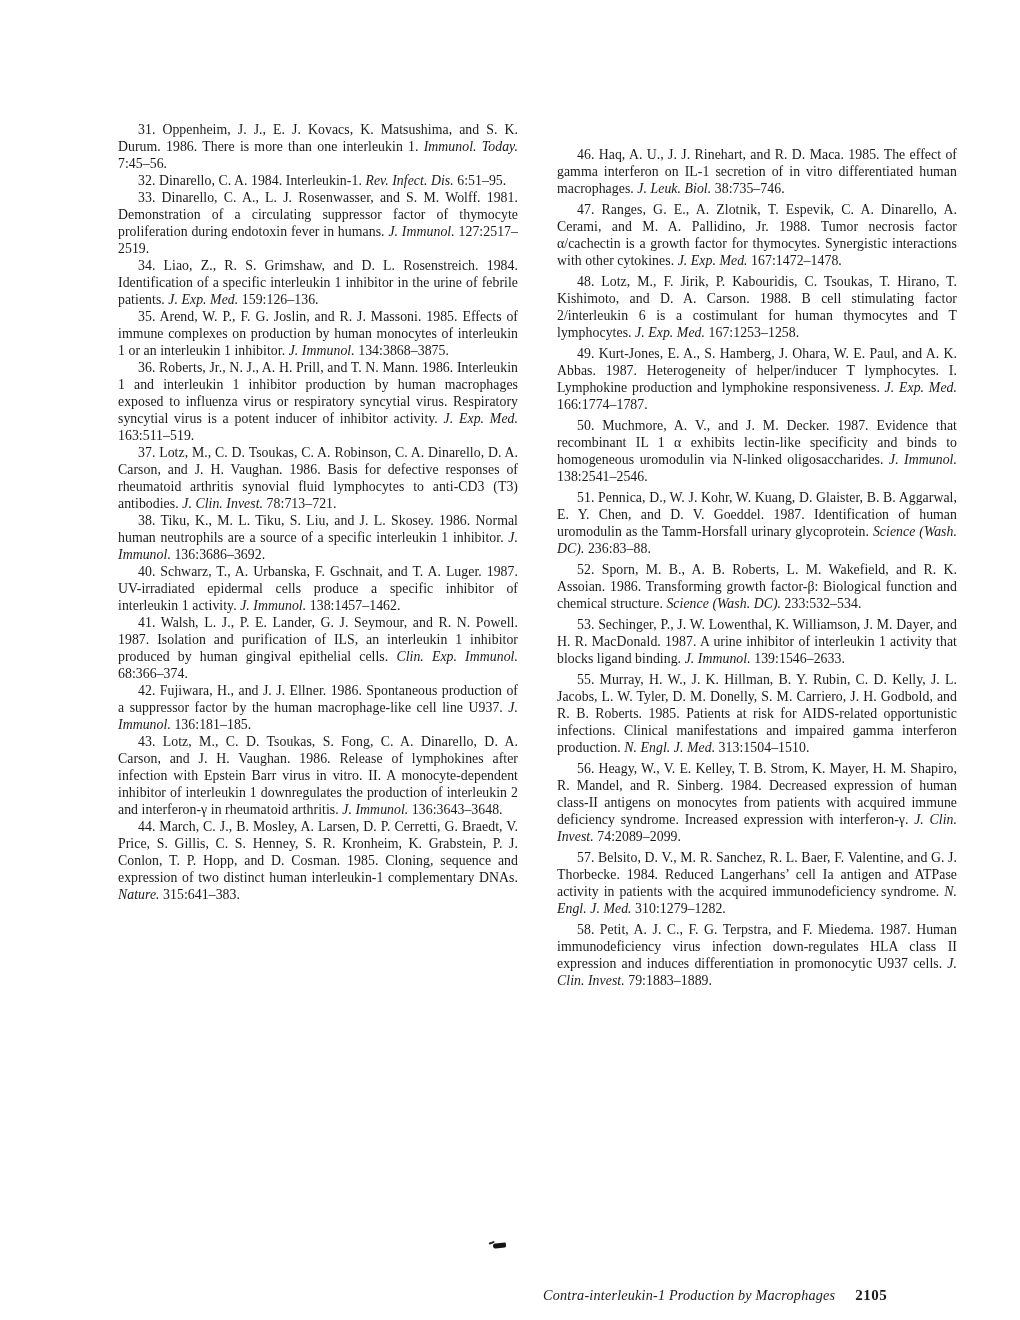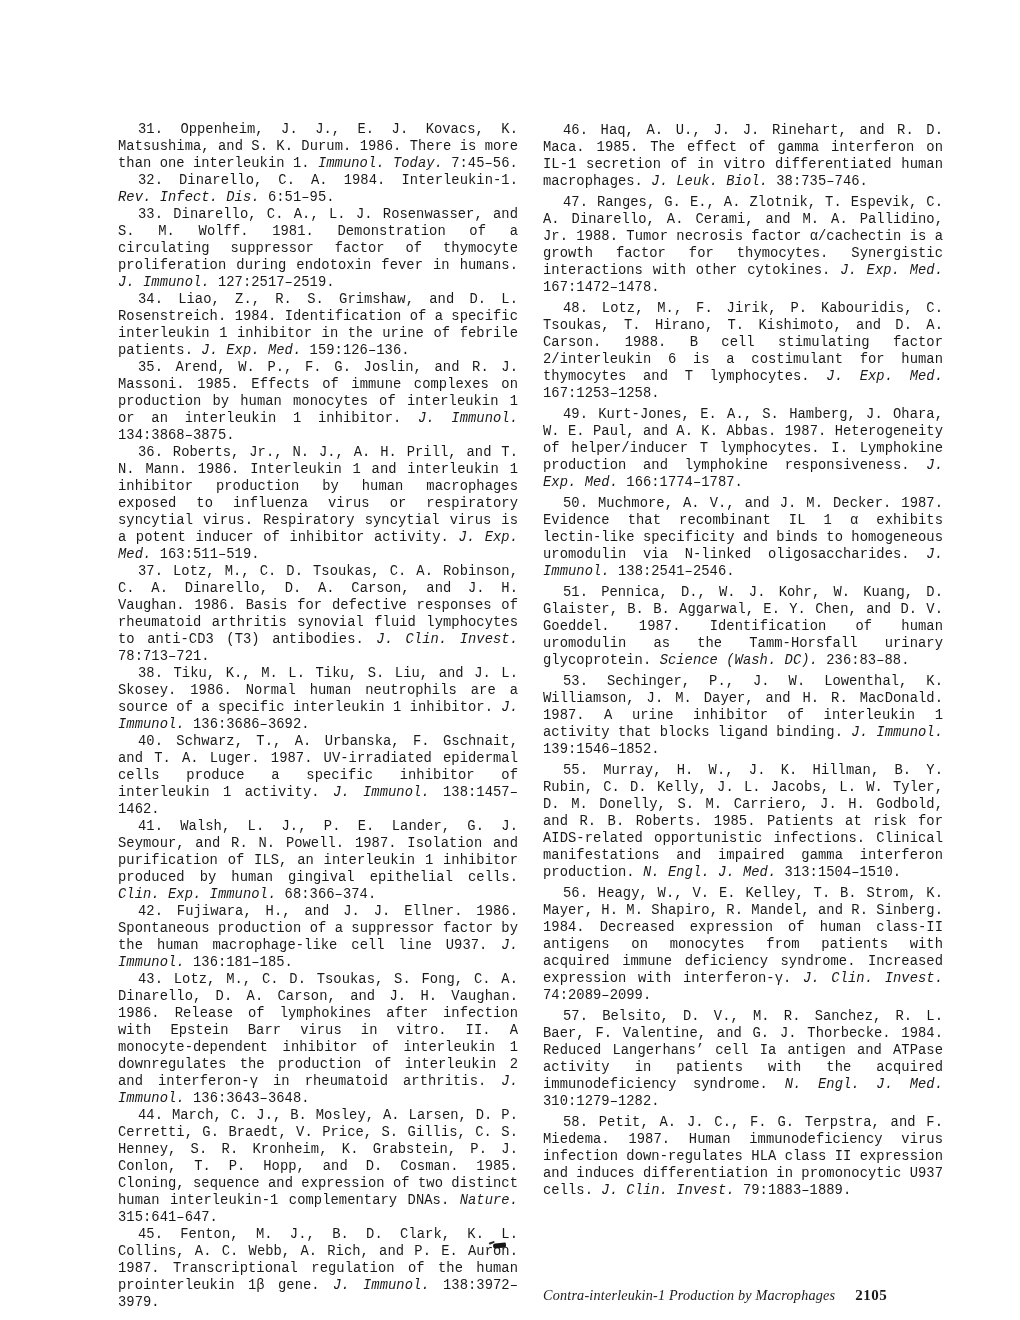--- a/index.html
+++ b/index.html
@@ -19,25 +19,24 @@
   .col {
     position: absolute;
     top: 121px;
     width: 400px;
     font-size: 13.8px;
     line-height: 17px;
     text-align: justify;
     letter-spacing: 0.05px;
   }
   .col-left  { left: 118px; }
-  .col-right { left: 543px; }
+  .col-right { left: 557px; margin-top: 24px; }
   .ref {
     margin: 0;
     text-indent: 20px;
-    font-family: Liberation Mono, monospace;
   }
   .col-right .ref { margin-bottom: 4px; }
   .col-right .ref:first-child { margin-top: 1px; }
   .it { font-style: italic; }
   .footer {
     position: absolute;
     top: 1287px;
     left: 543px;
     width: 402px;
     text-align: left;
@@ -86,31 +85,31 @@
       <p class="ref"><span>33. Dinarello, C. A., L. J. Rosenwasser, and S. M. Wolff. 1981. Demonstration of a circulating suppressor factor of thymocyte proliferation during endotoxin fever in humans. </span><span class="it">J. Immunol.</span><span> 127:2517–2519.</span></p>
       <p class="ref"><span>34. Liao, Z., R. S. Grimshaw, and D. L. Rosenstreich. 1984. Identification of a specific interleukin 1 inhibitor in the urine of febrile patients. </span><span class="it">J. Exp. Med.</span><span> 159:126–136.</span></p>
       <p class="ref"><span>35. Arend, W. P., F. G. Joslin, and R. J. Massoni. 1985. Effects of immune complexes on production by human monocytes of interleukin 1 or an interleukin 1 inhibitor. </span><span class="it">J. Immunol.</span><span> 134:3868–3875.</span></p>
       <p class="ref"><span>36. Roberts, Jr., N. J., A. H. Prill, and T. N. Mann. 1986. Interleukin 1 and interleukin 1 inhibitor production by human macrophages exposed to influenza virus or respiratory syncytial virus. Respiratory syncytial virus is a potent inducer of inhibitor activity. </span><span class="it">J. Exp. Med.</span><span> 163:511–519.</span></p>
       <p class="ref"><span>37. Lotz, M., C. D. Tsoukas, C. A. Robinson, C. A. Dinarello, D. A. Carson, and J. H. Vaughan. 1986. Basis for defective responses of rheumatoid arthritis synovial fluid lymphocytes to anti-CD3 (T3) antibodies. </span><span class="it">J. Clin. Invest.</span><span> 78:713–721.</span></p>
       <p class="ref"><span>38. Tiku, K., M. L. Tiku, S. Liu, and J. L. Skosey. 1986. Normal human neutrophils are a source of a specific interleukin 1 inhibitor. </span><span class="it">J. Immunol.</span><span> 136:3686–3692.</span></p>
       <p class="ref"><span>40. Schwarz, T., A. Urbanska, F. Gschnait, and T. A. Luger. 1987. UV-irradiated epidermal cells produce a specific inhibitor of interleukin 1 activity. </span><span class="it">J. Immunol.</span><span> 138:1457–1462.</span></p>
       <p class="ref"><span>41. Walsh, L. J., P. E. Lander, G. J. Seymour, and R. N. Powell. 1987. Isolation and purification of ILS, an interleukin 1 inhibitor produced by human gingival epithelial cells. </span><span class="it">Clin. Exp. Immunol.</span><span> 68:366–374.</span></p>
       <p class="ref"><span>42. Fujiwara, H., and J. J. Ellner. 1986. Spontaneous production of a suppressor factor by the human macrophage-like cell line U937. </span><span class="it">J. Immunol.</span><span> 136:181–185.</span></p>
       <p class="ref"><span>43. Lotz, M., C. D. Tsoukas, S. Fong, C. A. Dinarello, D. A. Carson, and J. H. Vaughan. 1986. Release of lymphokines after infection with Epstein Barr virus in vitro. II. A monocyte-dependent inhibitor of interleukin 1 downregulates the production of interleukin 2 and interferon-γ in rheumatoid arthritis. </span><span class="it">J. Immunol.</span><span> 136:3643–3648.</span></p>
-      <p class="ref"><span>44. March, C. J., B. Mosley, A. Larsen, D. P. Cerretti, G. Braedt, V. Price, S. Gillis, C. S. Henney, S. R. Kronheim, K. Grabstein, P. J. Conlon, T. P. Hopp, and D. Cosman. 1985. Cloning, sequence and expression of two distinct human interleukin-1 complementary DNAs. </span><span class="it">Nature.</span><span> 315:641–647.</span></p>
-      <p class="ref"><span>45. Fenton, M. J., B. D. Clark, K. L. Collins, A. C. Webb, A. Rich, and P. E. Auron. 1987. Transcriptional regulation of the human prointerleukin 1β gene. </span><span class="it">J. Immunol.</span><span> 138:3972–3979.</span></p>
+      <p class="ref"><span>44. March, C. J., B. Mosley, A. Larsen, D. P. Cerretti, G. Braedt, V. Price, S. Gillis, C. S. Henney, S. R. Kronheim, K. Grabstein, P. J. Conlon, T. P. Hopp, and D. Cosman. 1985. Cloning, sequence and expression of two distinct human interleukin-1 complementary DNAs. </span><span class="it">Nature.</span><span> 315:641–383.</span></p>
     </div>
   <div class="col col-right" id="col-right">
       <p class="ref"><span>46. Haq, A. U., J. J. Rinehart, and R. D. Maca. 1985. The effect of gamma interferon on IL-1 secretion of in vitro differentiated human macrophages. </span><span class="it">J. Leuk. Biol.</span><span> 38:735–746.</span></p>
       <p class="ref"><span>47. Ranges, G. E., A. Zlotnik, T. Espevik, C. A. Dinarello, A. Cerami, and M. A. Pallidino, Jr. 1988. Tumor necrosis factor α/cachectin is a growth factor for thymocytes. Synergistic interactions with other cytokines. </span><span class="it">J. Exp. Med.</span><span> 167:1472–1478.</span></p>
       <p class="ref"><span>48. Lotz, M., F. Jirik, P. Kabouridis, C. Tsoukas, T. Hirano, T. Kishimoto, and D. A. Carson. 1988. B cell stimulating factor 2/interleukin 6 is a costimulant for human thymocytes and T lymphocytes. </span><span class="it">J. Exp. Med.</span><span> 167:1253–1258.</span></p>
       <p class="ref"><span>49. Kurt-Jones, E. A., S. Hamberg, J. Ohara, W. E. Paul, and A. K. Abbas. 1987. Heterogeneity of helper/inducer T lymphocytes. I. Lymphokine production and lymphokine responsiveness. </span><span class="it">J. Exp. Med.</span><span> 166:1774–1787.</span></p>
       <p class="ref"><span>50. Muchmore, A. V., and J. M. Decker. 1987. Evidence that recombinant IL 1 α exhibits lectin-like specificity and binds to homogeneous uromodulin via N-linked oligosaccharides. </span><span class="it">J. Immunol.</span><span> 138:2541–2546.</span></p>
       <p class="ref"><span>51. Pennica, D., W. J. Kohr, W. Kuang, D. Glaister, B. B. Aggarwal, E. Y. Chen, and D. V. Goeddel. 1987. Identification of human uromodulin as the Tamm-Horsfall urinary glycoprotein. </span><span class="it">Science (Wash. DC).</span><span> 236:83–88.</span></p>
-      <p class="ref"><span>53. Sechinger, P., J. W. Lowenthal, K. Williamson, J. M. Dayer, and H. R. MacDonald. 1987. A urine inhibitor of interleukin 1 activity that blocks ligand binding. </span><span class="it">J. Immunol.</span><span> 139:1546–1852.</span></p>
+      <p class="ref"><span>52. Sporn, M. B., A. B. Roberts, L. M. Wakefield, and R. K. Assoian. 1986. Transforming growth factor-β: Biological function and chemical structure. </span><span class="it">Science (Wash. DC).</span><span> 233:532–534.</span></p>
+      <p class="ref"><span>53. Sechinger, P., J. W. Lowenthal, K. Williamson, J. M. Dayer, and H. R. MacDonald. 1987. A urine inhibitor of interleukin 1 activity that blocks ligand binding. </span><span class="it">J. Immunol.</span><span> 139:1546–2633.</span></p>
       <p class="ref"><span>55. Murray, H. W., J. K. Hillman, B. Y. Rubin, C. D. Kelly, J. L. Jacobs, L. W. Tyler, D. M. Donelly, S. M. Carriero, J. H. Godbold, and R. B. Roberts. 1985. Patients at risk for AIDS-related opportunistic infections. Clinical manifestations and impaired gamma interferon production. </span><span class="it">N. Engl. J. Med.</span><span> 313:1504–1510.</span></p>
       <p class="ref"><span>56. Heagy, W., V. E. Kelley, T. B. Strom, K. Mayer, H. M. Shapiro, R. Mandel, and R. Sinberg. 1984. Decreased expression of human class-II antigens on monocytes from patients with acquired immune deficiency syndrome. Increased expression with interferon-γ. </span><span class="it">J. Clin. Invest.</span><span> 74:2089–2099.</span></p>
       <p class="ref"><span>57. Belsito, D. V., M. R. Sanchez, R. L. Baer, F. Valentine, and G. J. Thorbecke. 1984. Reduced Langerhans’ cell Ia antigen and ATPase activity in patients with the acquired immunodeficiency syndrome. </span><span class="it">N. Engl. J. Med.</span><span> 310:1279–1282.</span></p>
       <p class="ref"><span>58. Petit, A. J. C., F. G. Terpstra, and F. Miedema. 1987. Human immunodeficiency virus infection down-regulates HLA class II expression and induces differentiation in promonocytic U937 cells. </span><span class="it">J. Clin. Invest.</span><span> 79:1883–1889.</span></p>
     </div>
   <div class="smudge"></div>
   <div class="footer">
     <span class="running-title">Contra-interleukin-1 Production by Macrophages</span><span class="page-number">2105</span>
   </div>
 </div>

